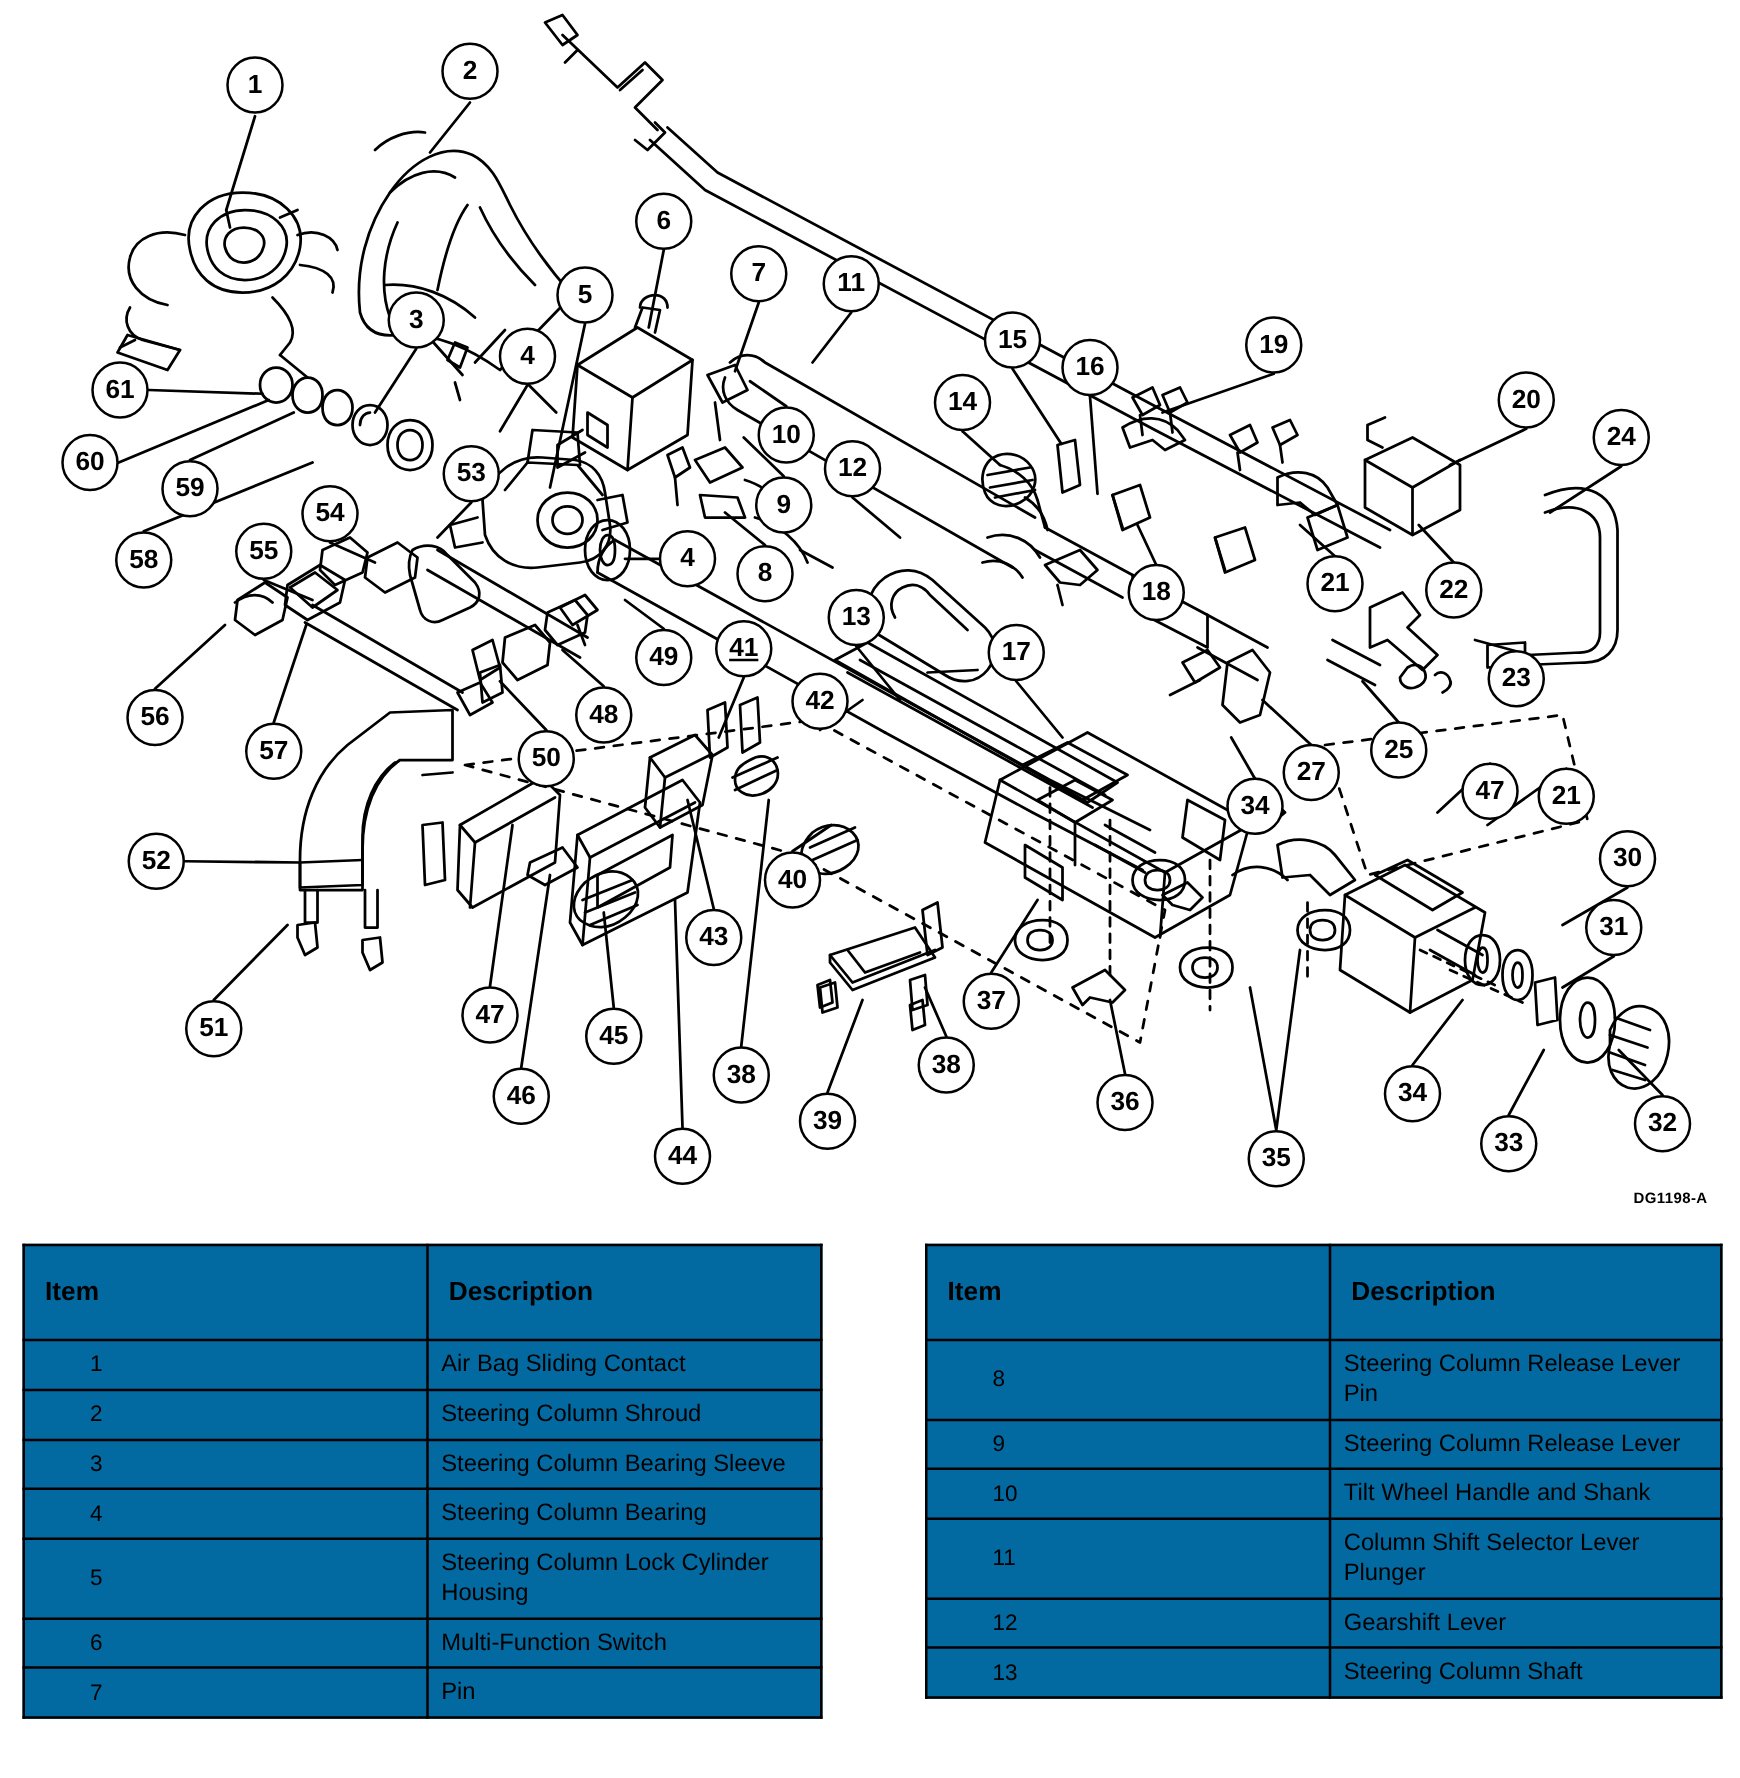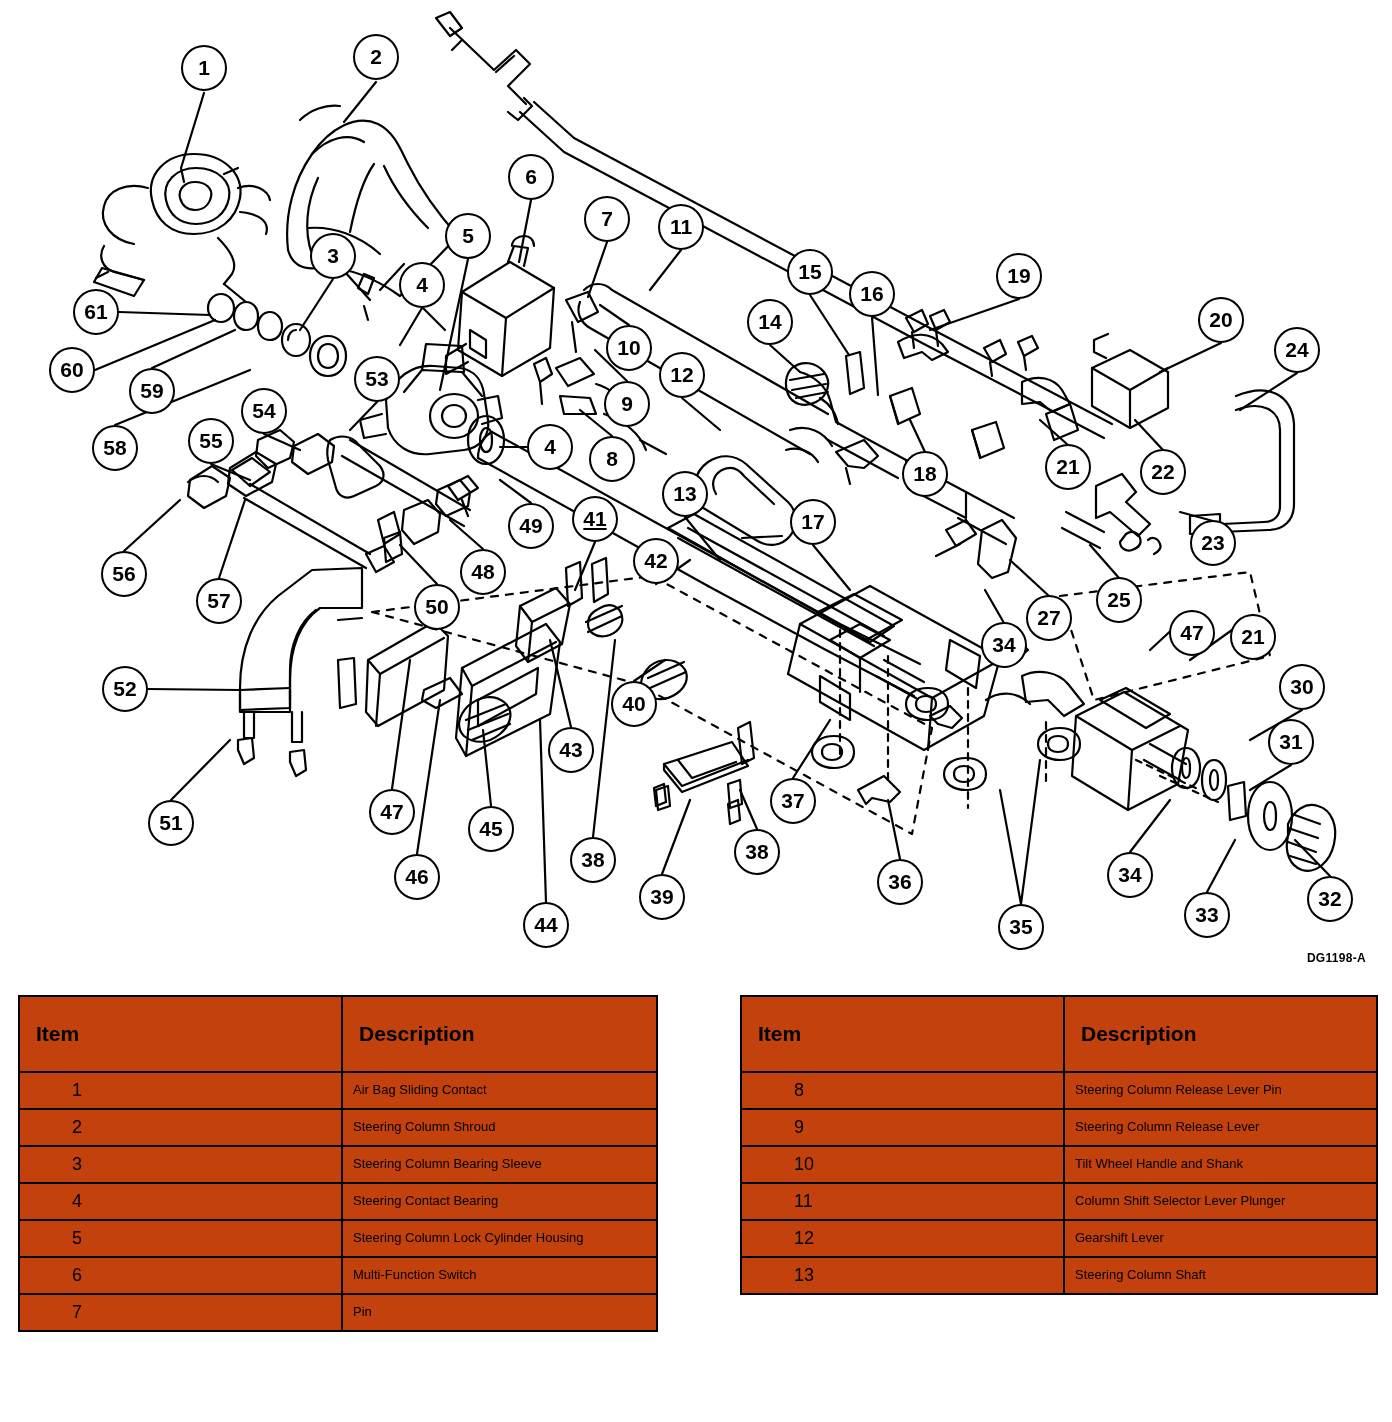--- a/index.html
+++ b/index.html
@@ -63,21 +63,21 @@
     position: absolute;
     left: 0;
     top: 995px;
     width: 1392px;
     height: 420px;
   }
   table.parts {
     position: absolute;
     border-collapse: collapse;
     table-layout: fixed;
-    background: #c2410c;
+    background: #0369a1;
   }
   table.parts.left  { left: 18px;  top: 0; width: 640px; }
   table.parts.right { left: 740px; top: 0; width: 638px; }
 
   table.parts th, table.parts td {
     border: 2px solid #000;
     vertical-align: middle;
     font-family: "Liberation Sans", sans-serif;
   }
   table.parts th {
@@ -88,21 +88,21 @@
     height: 46px;
   }
   table.parts td.item {
     font-size: 18px;
     text-align: center;
     padding: 7px 4px;
     width: 305px;
   }
   table.parts th.item-head { width: 305px; }
   table.parts td.desc {
-    font-size: 13px;
+    font-size: 19px;
     padding: 7px 0 7px 10px;
     line-height: 1.25;
   }
   table.parts td.item { text-align: left; padding-left: 52px; }
 </style>
 </head>
 <body>
 
 <div id="diagram-area">
 
@@ -512,21 +512,21 @@
         <tr>
           <td class="item">2</td>
           <td class="desc">Steering Column Shroud</td>
         </tr>
         <tr>
           <td class="item">3</td>
           <td class="desc">Steering Column Bearing Sleeve</td>
         </tr>
         <tr>
           <td class="item">4</td>
-          <td class="desc">Steering Contact Bearing</td>
+          <td class="desc">Steering Column Bearing</td>
         </tr>
         <tr>
           <td class="item">5</td>
           <td class="desc">Steering Column Lock Cylinder Housing</td>
         </tr>
         <tr>
           <td class="item">6</td>
           <td class="desc">Multi-Function Switch</td>
         </tr>
         <tr>

